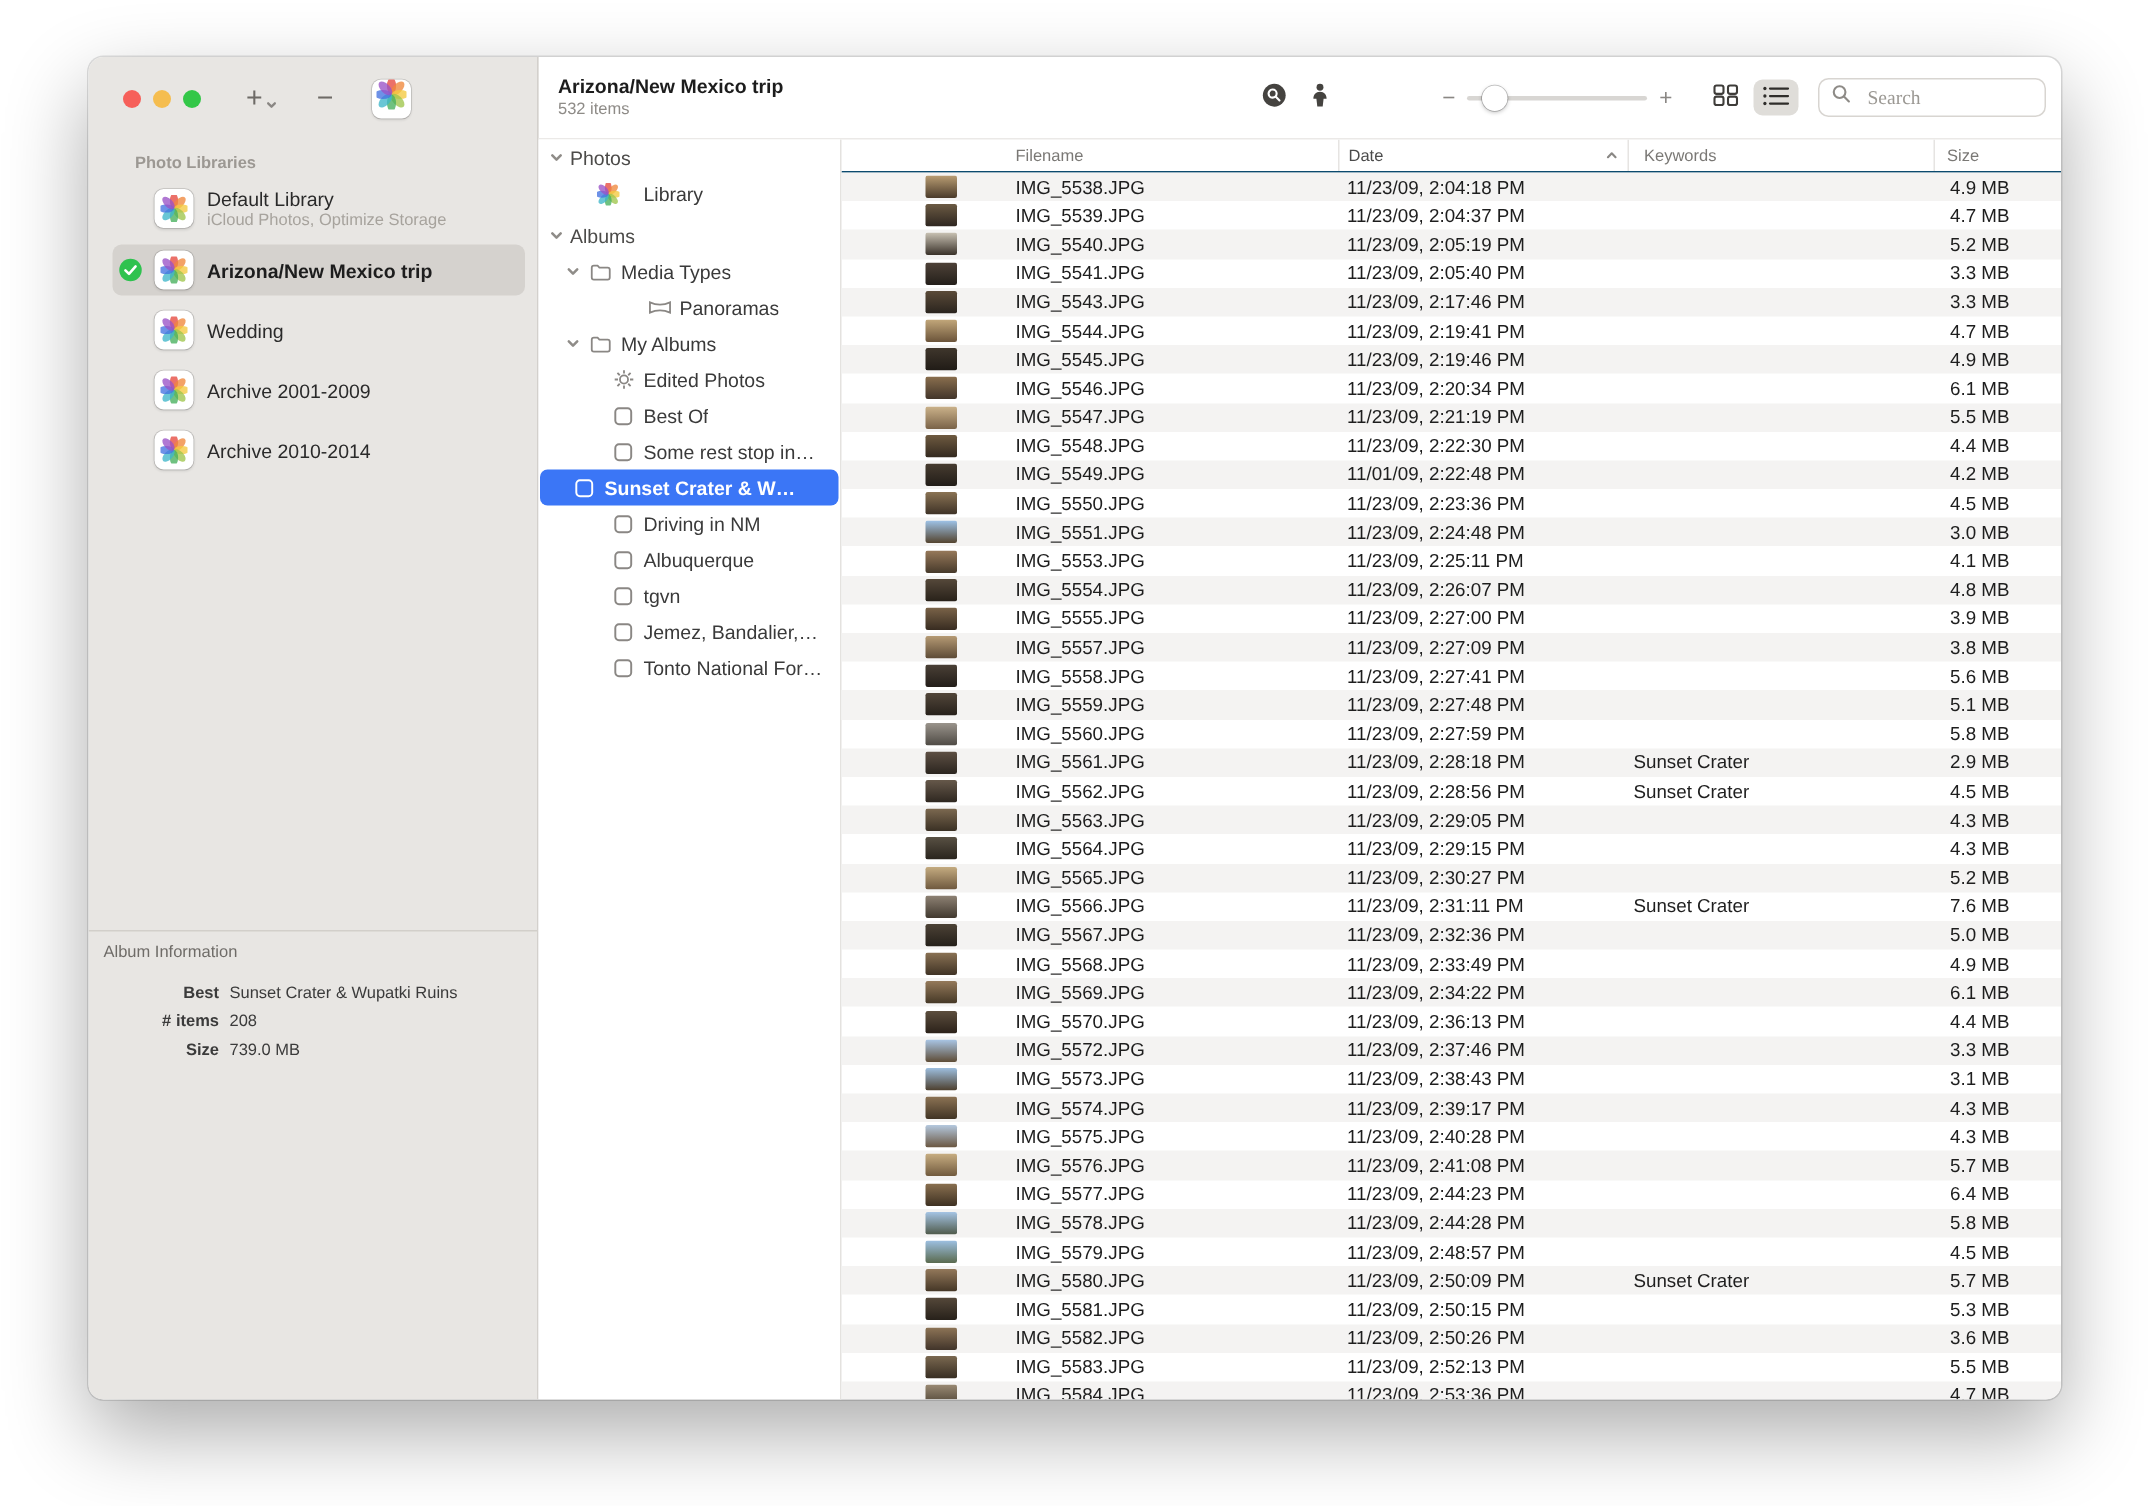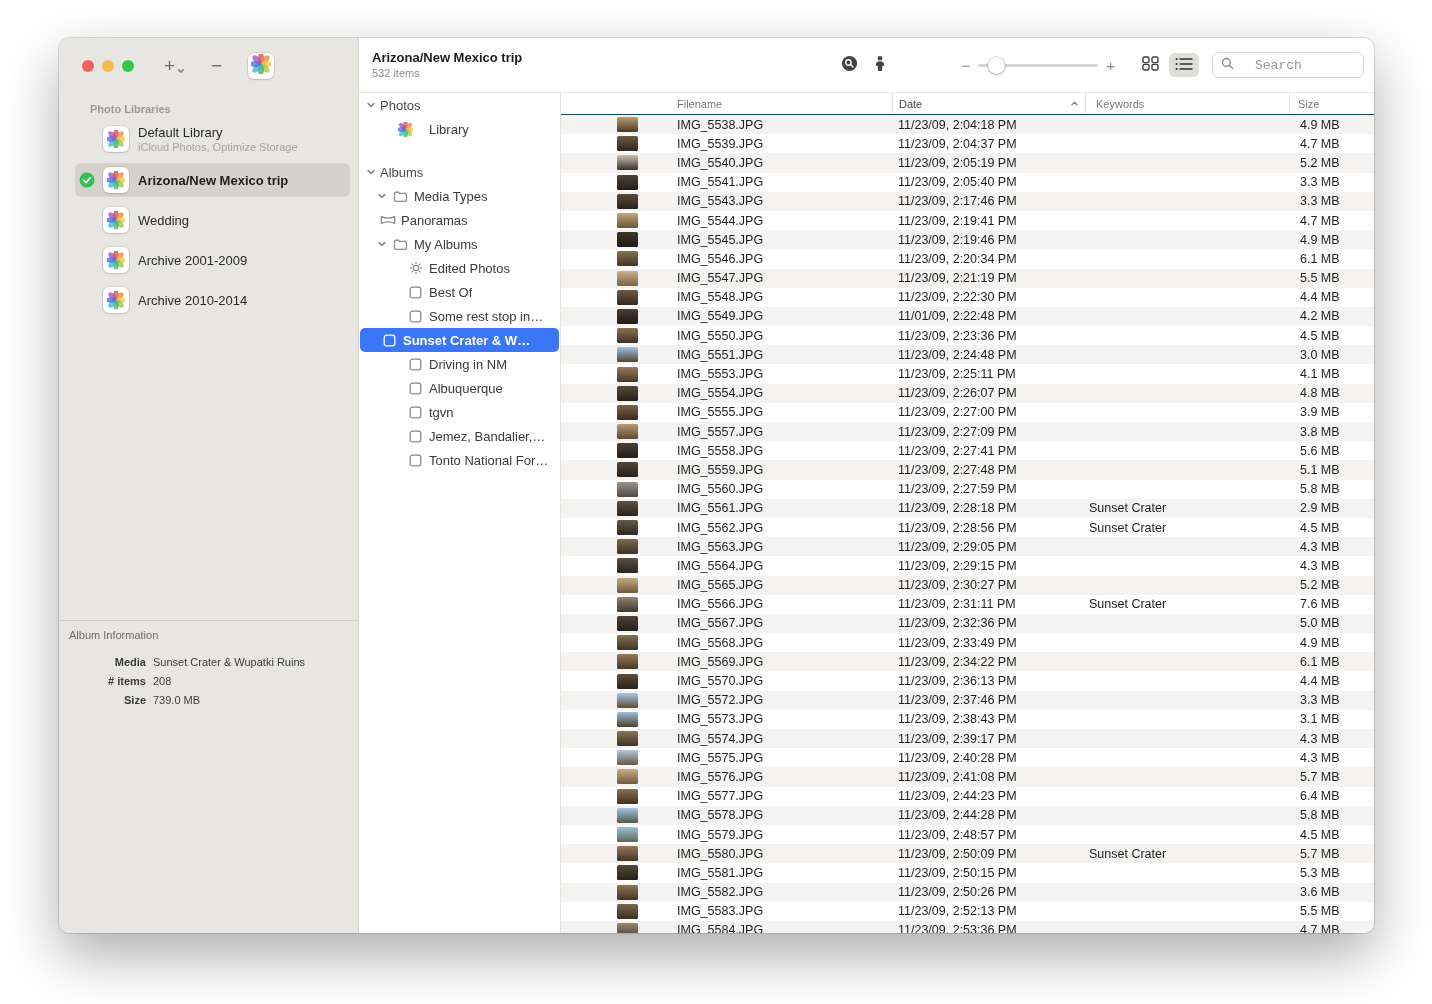--- a/index.html
+++ b/index.html
@@ -49,28 +49,28 @@
   .tb-icons { margin-left:auto; display:flex; align-items:center; }
   .icon-btn { background:none; border:none; padding:0; display:flex; align-items:center; }
   .slider { display:flex; align-items:center; }
   .zoom-sign { font-size:15px; color:#8a8784; line-height:1; }
   .slider-track { position:relative; width:120px; height:3px; background:#d8d6d3; border-radius:2px; margin:0 8px; }
   .slider-knob { position:absolute; top:-7px; width:17px; height:17px; border-radius:50%; background:#fff;
                  box-shadow:0 0 0 .5px rgba(0,0,0,.25), 0 1px 3px rgba(0,0,0,.25); }
   .viewbtn { width:30px; height:24px; border:none; background:none; border-radius:6px; display:flex; align-items:center; justify-content:center; }
   .viewbtn.active { background:#dfddd9; }
   .search { width:152px; height:26px; border:1px solid #d8d5d1; border-radius:7px; background:#fff; display:flex; align-items:center; padding:0 8px; }
-  .search input { border:none; outline:none; font-size:13px; color:#0369a1; width:100%; background:transparent; margin-left:19px;
-                  font-family:Liberation Mono, monospace; }
+  .search input { border:none; outline:none; font-size:13px; color:#0369a1; width:100%; background:transparent; margin-left:9px;
+                  font-family:Liberation Serif, serif; }
   .search input::placeholder { color:#9b9893; }
   
   .content { flex:1; display:flex; min-height:0; }
   .tree { width:202px; flex:none; border-right:1px solid #e4e2df; background:#fff; overflow:hidden; padding-top:0; }
   .tree-row { height:24px; display:flex; align-items:center; font-size:13px; color:#3a3a3a; border-radius:5px; margin:0 1px; white-space:nowrap; }
-  .tree-row.section { margin-top:19px; color:#4c4b49; }
+  .tree-row.section { margin-top:4px; color:#4c4b49; }
   .tree-row:first-child { margin-top:0; }
   .tree-row.sel { background:#3b76f6; color:#fff; font-weight:600; }
   .tree-chev { width:10px; flex:none; display:flex; margin-right:4px; }
   .tree-ic { width:19px; flex:none; display:flex; justify-content:center; margin-right:4px; }
   .tree-label { overflow:hidden; text-overflow:ellipsis; }
   
   .table { flex:1; display:flex; flex-direction:column; min-width:0; overflow:hidden; }
   .t-head { height:22px; flex:none; display:grid; grid-template-columns:331px 193px 204px 1fr; border-bottom:1px solid #0c4a6e; font-size:11px; color:#7a7875; }
   .t-hcell { height:100%; display:flex; align-items:center; }
   .t-hcell.file { padding-left:116px; }
@@ -218,21 +218,21 @@
             <div class="lib-name">Archive 2010-2014</div>
           </div>
         </div>
       </div>
 
     <div class="sb-spacer"></div>
 
     <div class="album-info">
       <div class="ai-title">Album Information</div>
       <div class="info-row">
-        <span class="info-label">Media</span>
+        <span class="info-label">Best</span>
         <span class="info-value">Sunset Crater &amp; Wupatki Ruins</span>
       </div>
       <div class="info-row">
         <span class="info-label"># items</span>
         <span class="info-value">208</span>
       </div>
       <div class="info-row">
         <span class="info-label">Size</span>
         <span class="info-value">739.0 MB</span>
       </div>
@@ -344,21 +344,21 @@
                 <path d="M2.2 3.6 L5 6.4 L7.8 3.6" fill="none" stroke="#8f8c88" stroke-width="1.7" stroke-linecap="round" stroke-linejoin="round"></path>
               </svg>
             </span>
             <span class="tree-ic">
               <svg width="15" height="13" viewBox="0 0 15 13">
                 <path d="M1.5 3.5 C1.5 2.7 2.1 2.1 2.9 2.1 L5.4 2.1 L6.6 3.4 L12.1 3.4 C12.9 3.4 13.5 4 13.5 4.8 L13.5 10 C13.5 10.8 12.9 11.4 12.1 11.4 L2.9 11.4 C2.1 11.4 1.5 10.8 1.5 10 Z" fill="none" stroke="#8a8784" stroke-width="1.2"></path>
               </svg>
             </span>
             <span class="tree-label">Media Types</span>
           </div>
-          <div class="tree-row" style="padding-left: 18px;">
+          <div class="tree-row" style="padding-left: 70px;">
             <span class="tree-ic">
               <svg width="16" height="12" viewBox="0 0 16 12">
                 <path d="M1.3 2.6 C3.5 3.6 5.8 4.1 8 4.1 C10.2 4.1 12.5 3.6 14.7 2.6 L14.7 9.4 C12.5 8.4 10.2 7.9 8 7.9 C5.8 7.9 3.5 8.4 1.3 9.4 Z" fill="none" stroke="#8a8784" stroke-width="1.2"></path>
               </svg>
             </span>
             <span class="tree-label">Panoramas</span>
           </div>
           <div class="tree-row" style="padding-left: 17px;">
             <span class="tree-chev">
               <svg width="10" height="10" viewBox="0 0 10 10">

